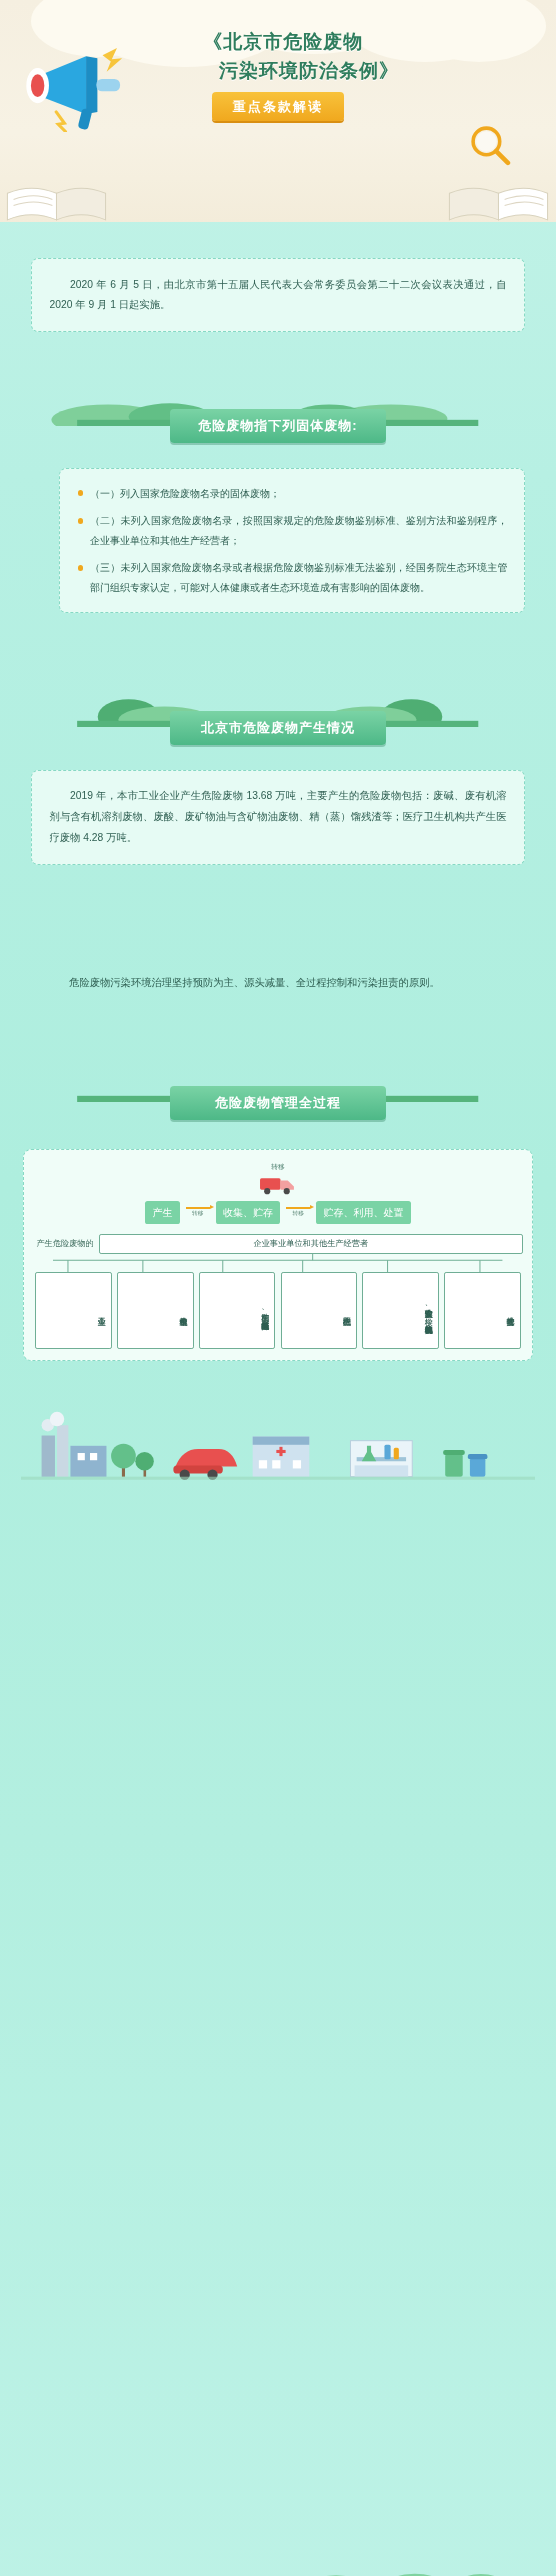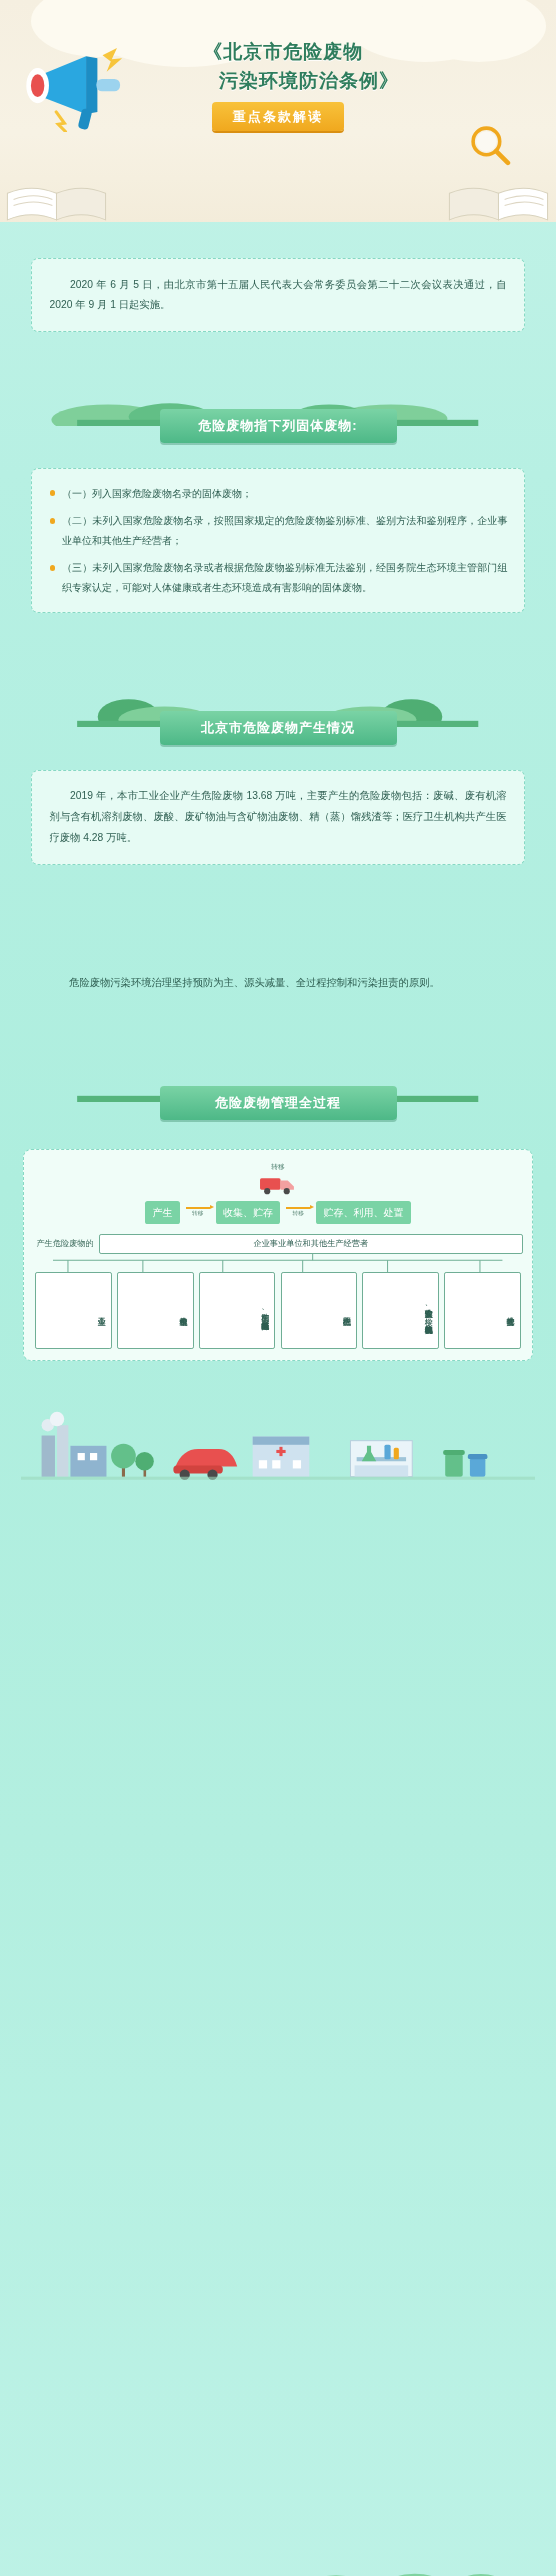--- a/index.html
+++ b/index.html
@@ -27,21 +27,21 @@
   .header-clouds {
     position:absolute; inset:0;
   }
   .cloud {
     position:absolute;
     background:#fdfaf0;
     border-radius:50%;
   }
   .header-title-wrap {
     position:absolute;
-    left:0; right:0; top:37px;
+    left:0; right:0; top:27px;
     text-align:center;
     z-index:6;
   }
   .title-line1, .title-line2 {
     font-family:"Liberation Serif", serif;
     font-weight:bold;
     color:#2f7d5d;
     font-size:19px;
     letter-spacing:1px;
     line-height:1.55;
@@ -100,21 +100,21 @@
   .textbox.plain {
     border:none;
     background:transparent;
     padding:10.3px 17.5px;
   }
   .indent { text-indent:2em; display:block; }
 
   .section-title {
     position:relative;
     margin:0 auto;
-    width:237px;
+    width:216px;
     height:34px;
     background:linear-gradient(180deg,#7ad3a5 0%, #4db887 100%);
     border-radius:4.1px;
     color:#ffffff;
     font-size:13px;
     font-weight:bold;
     letter-spacing:1px;
     display:flex;
     align-items:center;
     justify-content:center;
@@ -350,21 +350,21 @@
     <svg class="foliage" viewBox="0 0 1080 70" preserveAspectRatio="none">
       <ellipse cx="210" cy="58" rx="110" ry="30" fill="#7fcf9a"></ellipse>
       <ellipse cx="330" cy="52" rx="80" ry="26" fill="#62bf86"></ellipse>
       <ellipse cx="760" cy="56" rx="110" ry="28" fill="#7fcf9a"></ellipse>
       <ellipse cx="640" cy="52" rx="70" ry="24" fill="#62bf86"></ellipse>
       <rect x="150" y="58" width="780" height="14" fill="#55b47c"></rect>
     </svg>
     <div class="section-title">危险废物指下列固体废物:</div>
   </div>
 
-  <div class="band" style="padding-top:25px;">
+  <div class="band" style="padding-top:25px;margin-left:28px;">
     <div class="list-box">
       <div class="list-item">
         <span class="dot"></span>
         <span>（一）列入国家危险废物名录的固体废物；</span>
       </div>
       <div class="list-item">
         <span class="dot"></span>
         <span>（二）未列入国家危险废物名录，按照国家规定的危险废物鉴别标准、鉴别方法和鉴别程序，企业事业单位和其他生产经营者；</span>
       </div>
       <div class="list-item">

